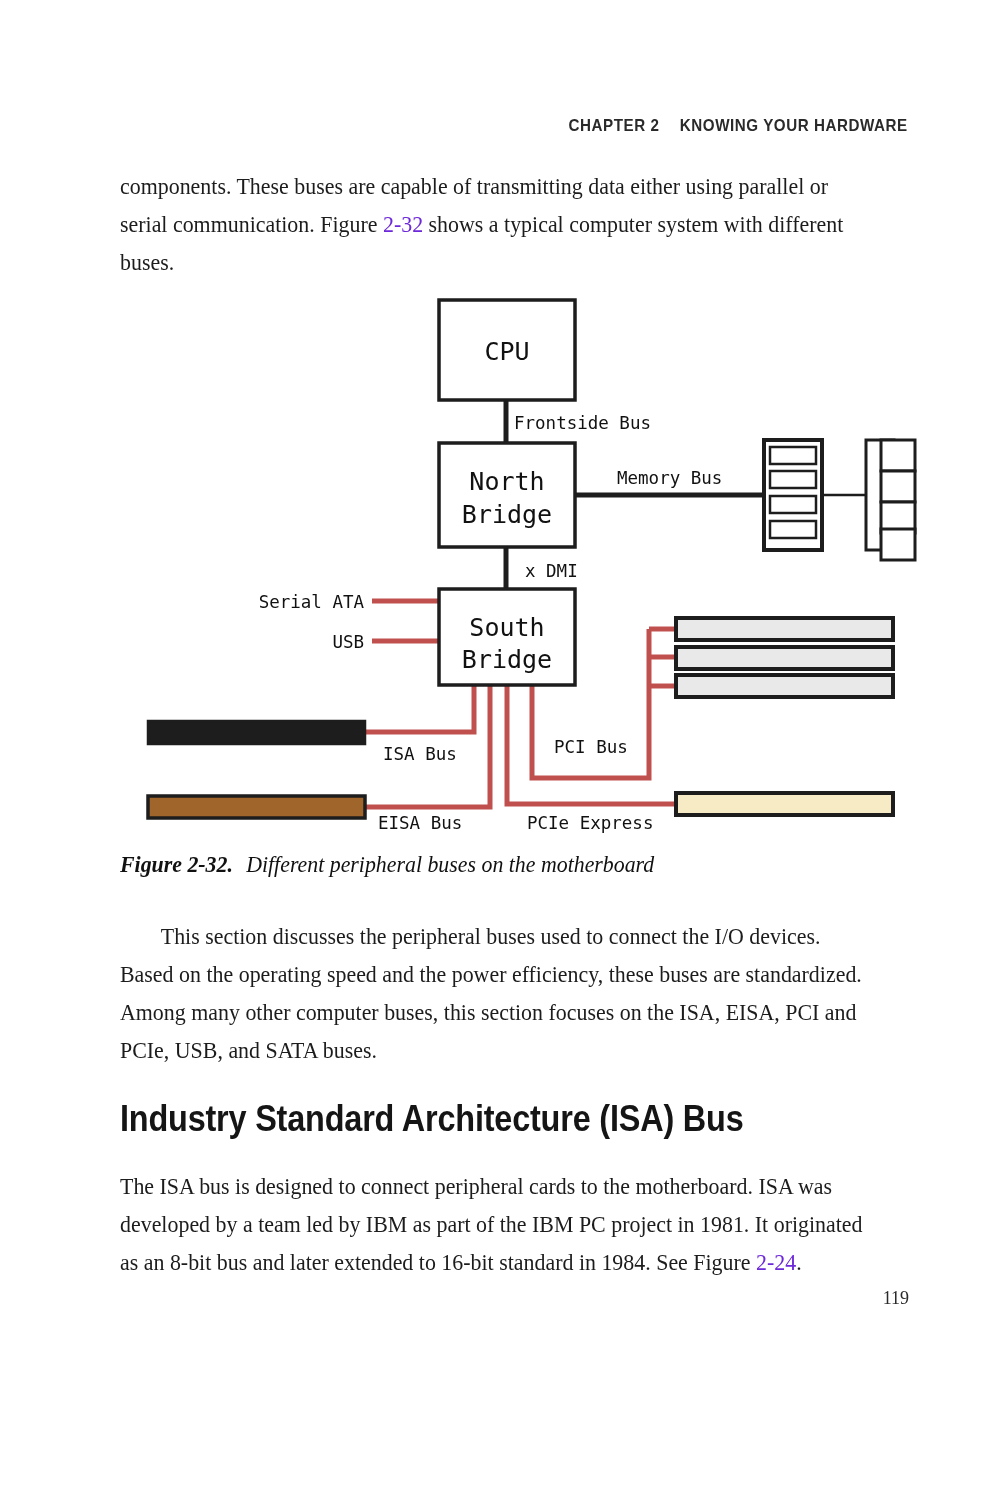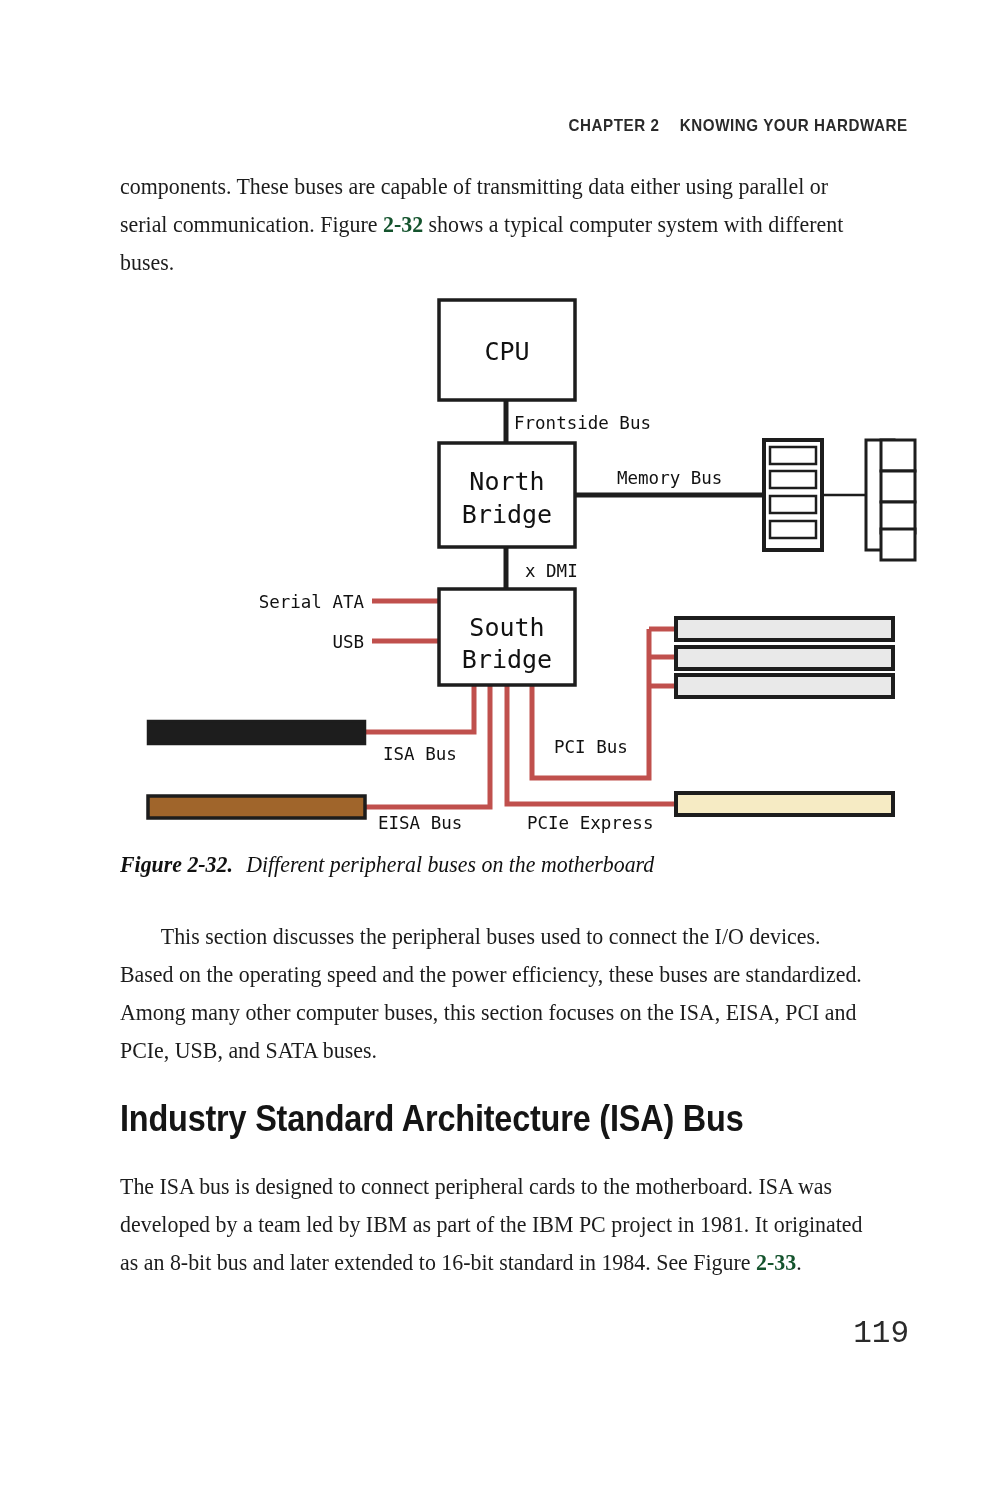--- a/index.html
+++ b/index.html
@@ -40,21 +40,21 @@
     left: 120px;
     width: 770px;
     font-family: "Liberation Serif", "DejaVu Serif", serif;
     font-size: 22.6px;
     line-height: 38px;
     color: #1c1c1c;
     text-align: left;
     transform: scaleX(0.97);
     transform-origin: left top;
   }
-  .link { color: #14532d; font-weight: bold; }
+  .link { color: #6d28d9; }
   .indent { display: inline-block; width: 42px; }
 
   #para-top   { top: 168px; }
   #para-mid   { top: 918px; }
   #para-bottom{ top: 1168px; }
 
   
   .fig-caption {
     position: absolute;
     left: 120px;
@@ -81,23 +81,23 @@
     color: #151515;
     white-space: nowrap;
     transform: scaleX(0.90);
     transform-origin: left top;
   }
 
   
   .folio {
     position: absolute;
     right: 80px;
-    top: 1316px;
-    font-family: Liberation Mono, monospace;
-    font-size: 31px;
+    top: 1288px;
+    font-family: Liberation Serif, serif;
+    font-size: 18px;
     color: #2a2a2a;
   }
 
   
   .figure {
     position: absolute;
     left: 16px;
     top: 0;
     width: 989px;
     height: 1500px;
@@ -210,18 +210,18 @@
     <span class="fig-num">Figure 2-32.</span><span class="fig-txt">Different peripheral buses on the motherboard</span>
   </div>
 
   <div class="body-para" id="para-mid">
     <span class="indent"></span><span>This section discusses the peripheral buses used to connect the I/O devices. Based on the operating speed and the power efficiency, these buses are standardized. Among many other computer buses, this section focuses on the ISA, EISA, PCI and PCIe, USB, and SATA buses.</span>
   </div>
 
   <div class="section-heading">Industry Standard Architecture (ISA) Bus</div>
 
   <div class="body-para" id="para-bottom">
-    <span>The ISA bus is designed to connect peripheral cards to the motherboard. ISA was developed by a team led by IBM as part of the IBM PC project in 1981. It originated as an 8-bit bus and later extended to 16-bit standard in 1984. See Figure </span><span class="link">2-33</span><span>.</span>
+    <span>The ISA bus is designed to connect peripheral cards to the motherboard. ISA was developed by a team led by IBM as part of the IBM PC project in 1981. It originated as an 8-bit bus and later extended to 16-bit standard in 1984. See Figure </span><span class="link">2-24</span><span>.</span>
   </div>
 
   <div class="folio">119</div>
 
 </div>
 
 </body></html>

